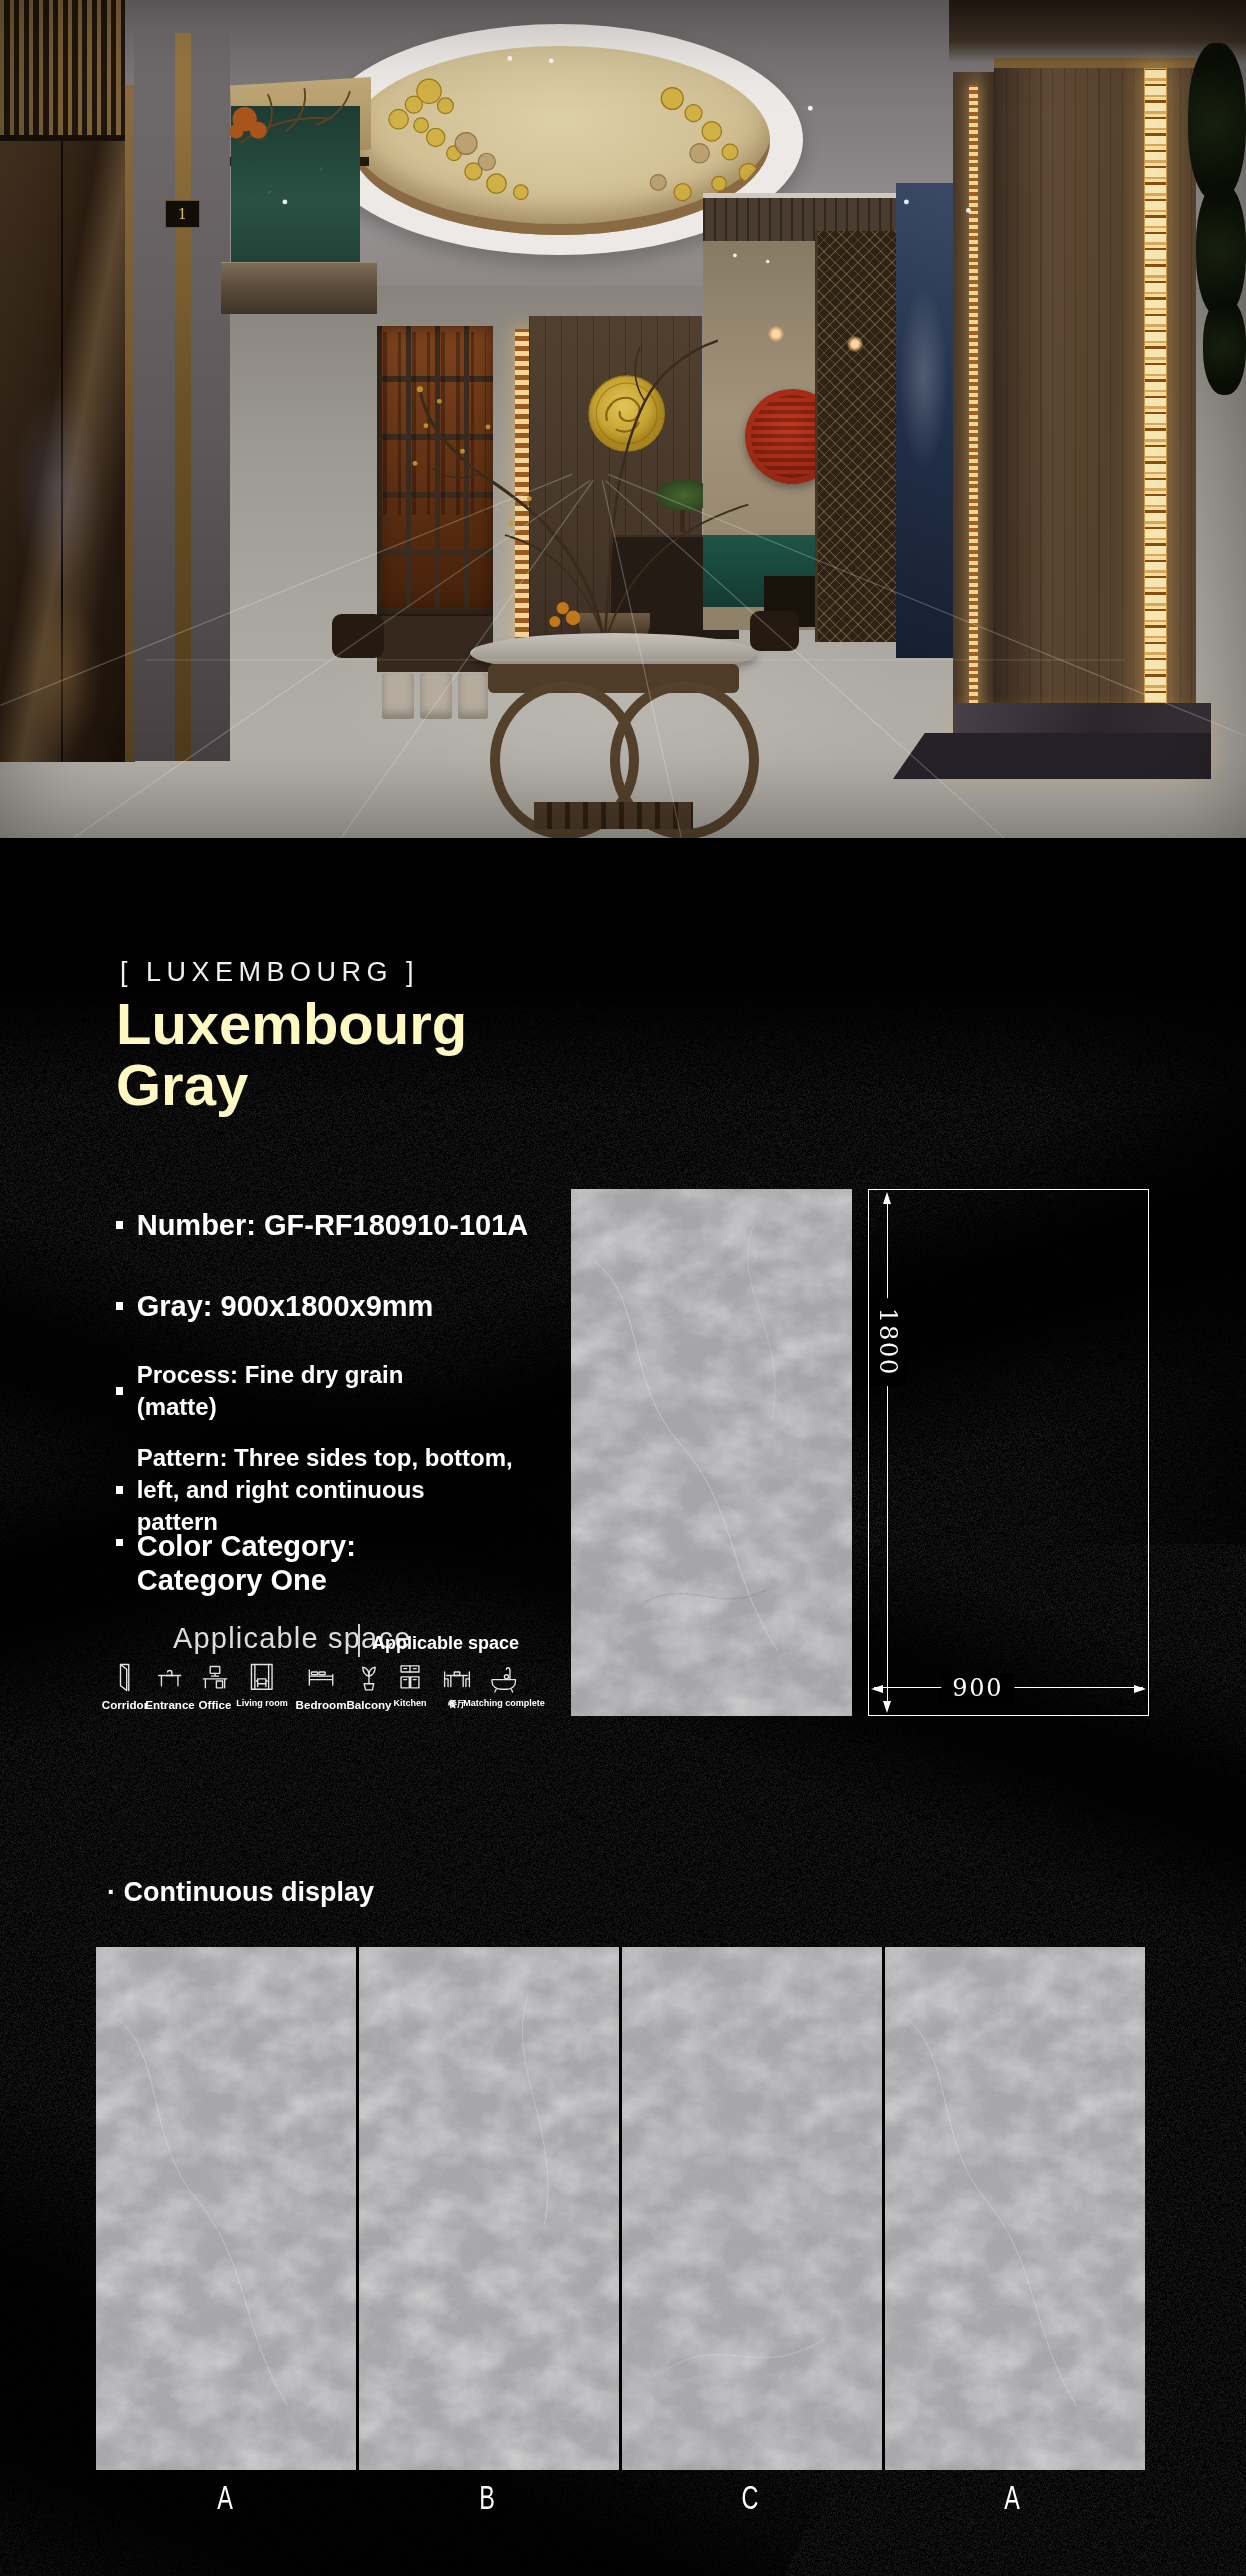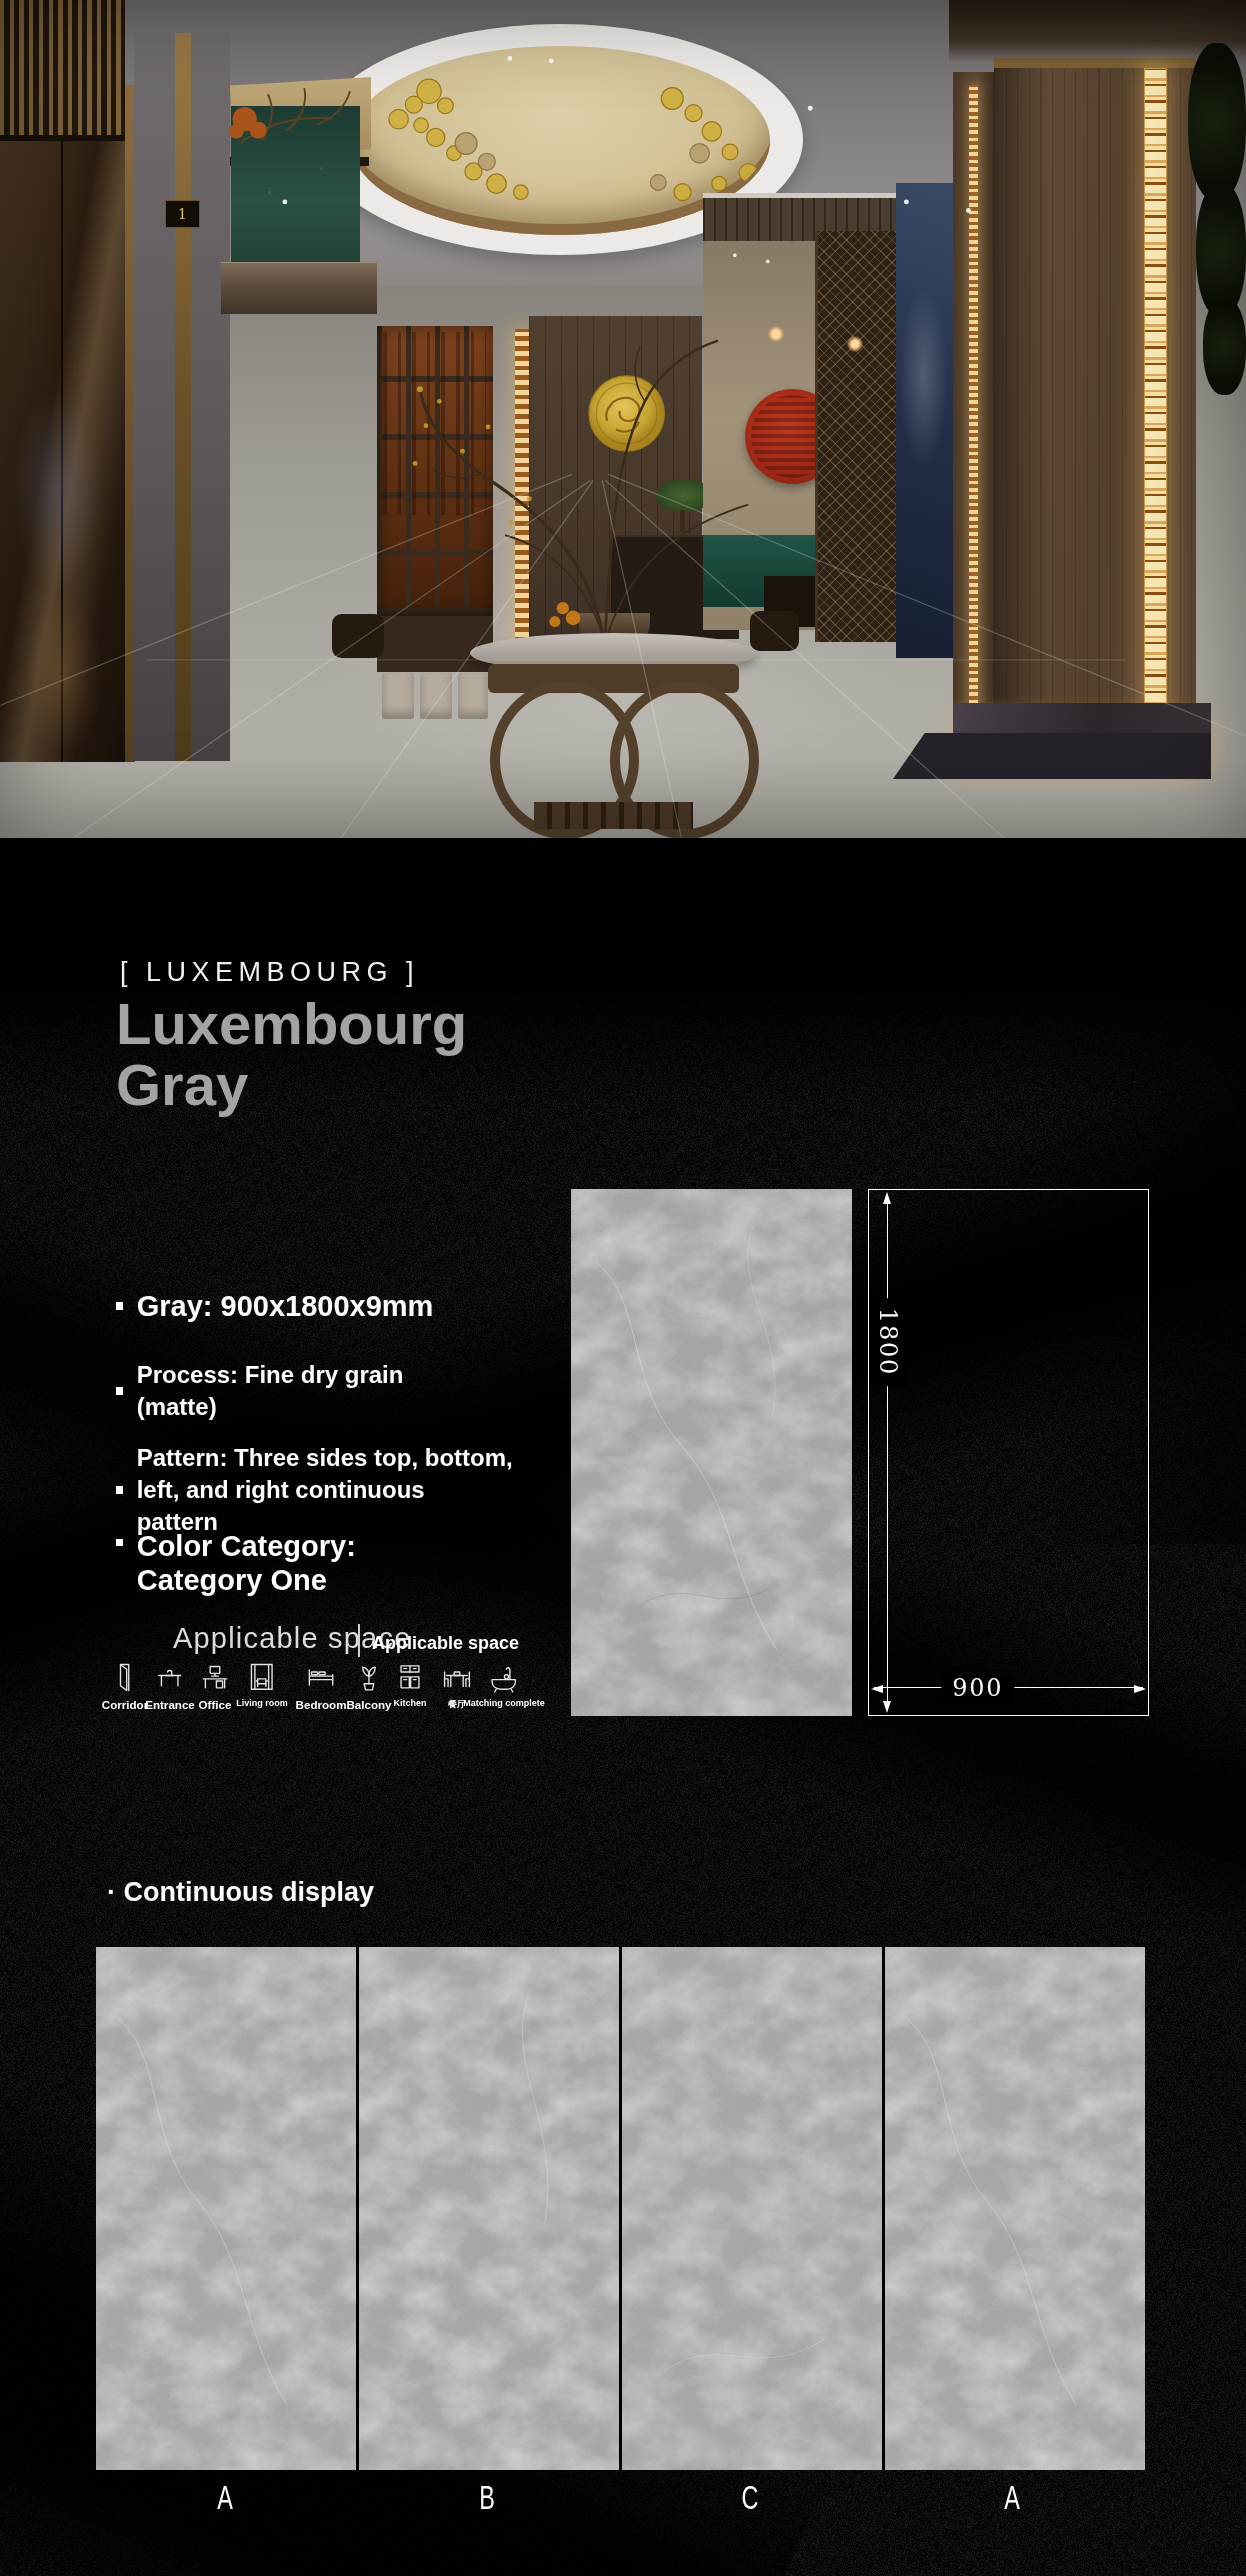--- a/index.html
+++ b/index.html
@@ -134,21 +134,21 @@
   .hero-vignette{left:0;top:0;width:1246px;height:838px;
     box-shadow:inset 0 0 97px rgba(0,0,0,.4);}
   .hero-overlay{left:0;top:0;}
   
   .content{position:absolute;left:0;top:838px;width:1246px;height:1824px;background:#000;overflow:hidden;}
   .noise{position:absolute;left:0;top:0;}
   .streak{position:absolute;}
   .brand{position:absolute;left:120px;top:119px;font-size:27px;font-weight:400;
     letter-spacing:5.5px;color:#efefef;z-index:5;}
   .title{position:absolute;left:116px;top:155px;font-size:58px;font-weight:700;
-    line-height:61px;color:#a3a3a3;z-index:5;margin:0;}
+    line-height:61px;color:#fef9c3;z-index:5;margin:0;}
   .spec-item{position:absolute;left:116px;display:flex;gap:13.4px;align-items:center;z-index:5;}
   .spec-item .sq{width:7.3px;height:7.3px;background:#fff;flex:none;}
   .spec-item .txt{font-weight:700;color:#fff;}
   .fs-lg .txt{font-size:29px;line-height:34px;}
   .fs-md .txt{font-size:24px;line-height:32px;}
   .top-align{align-items:flex-start;}
   .top-align .sq{margin-top:9.7px;}
   .app-head-light{position:absolute;left:173px;top:784px;font-size:29px;font-weight:400;
     color:#dcdcdc;letter-spacing:1.2px;z-index:5;}
   .app-divider{position:absolute;left:358px;top:786px;width:1.8px;height:33px;background:#cfcfcf;z-index:5;}
@@ -402,20 +402,26 @@
       background:linear-gradient(180deg,transparent,rgba(0,0,0,.9) 35%,rgba(0,0,0,.9) 65%,transparent);"></div>
     <div class="streak" style="left:1034px;top:37px;width:304px;height:669px;
       background:linear-gradient(90deg,transparent,rgba(0,0,0,.9));"></div>
 
     <div class="brand">[ LUXEMBOURG ]</div>
     <h1 class="title">
       <div>Luxembourg</div>
       <div>Gray</div>
     </h1>
 
+    <div class="spec-item fs-lg" style="top:370px;">
+      <div class="sq"></div>
+      <div class="txt">
+          <div>Number: GF-RF180910-101A</div>
+        </div>
+    </div>
     <div class="spec-item fs-lg" style="top:451px;">
       <div class="sq"></div>
       <div class="txt">
           <div>Gray: 900x1800x9mm</div>
         </div>
     </div>
     <div class="spec-item fs-md" style="top:521px;">
       <div class="sq"></div>
       <div class="txt">
         <div>Process: Fine dry grain</div>

